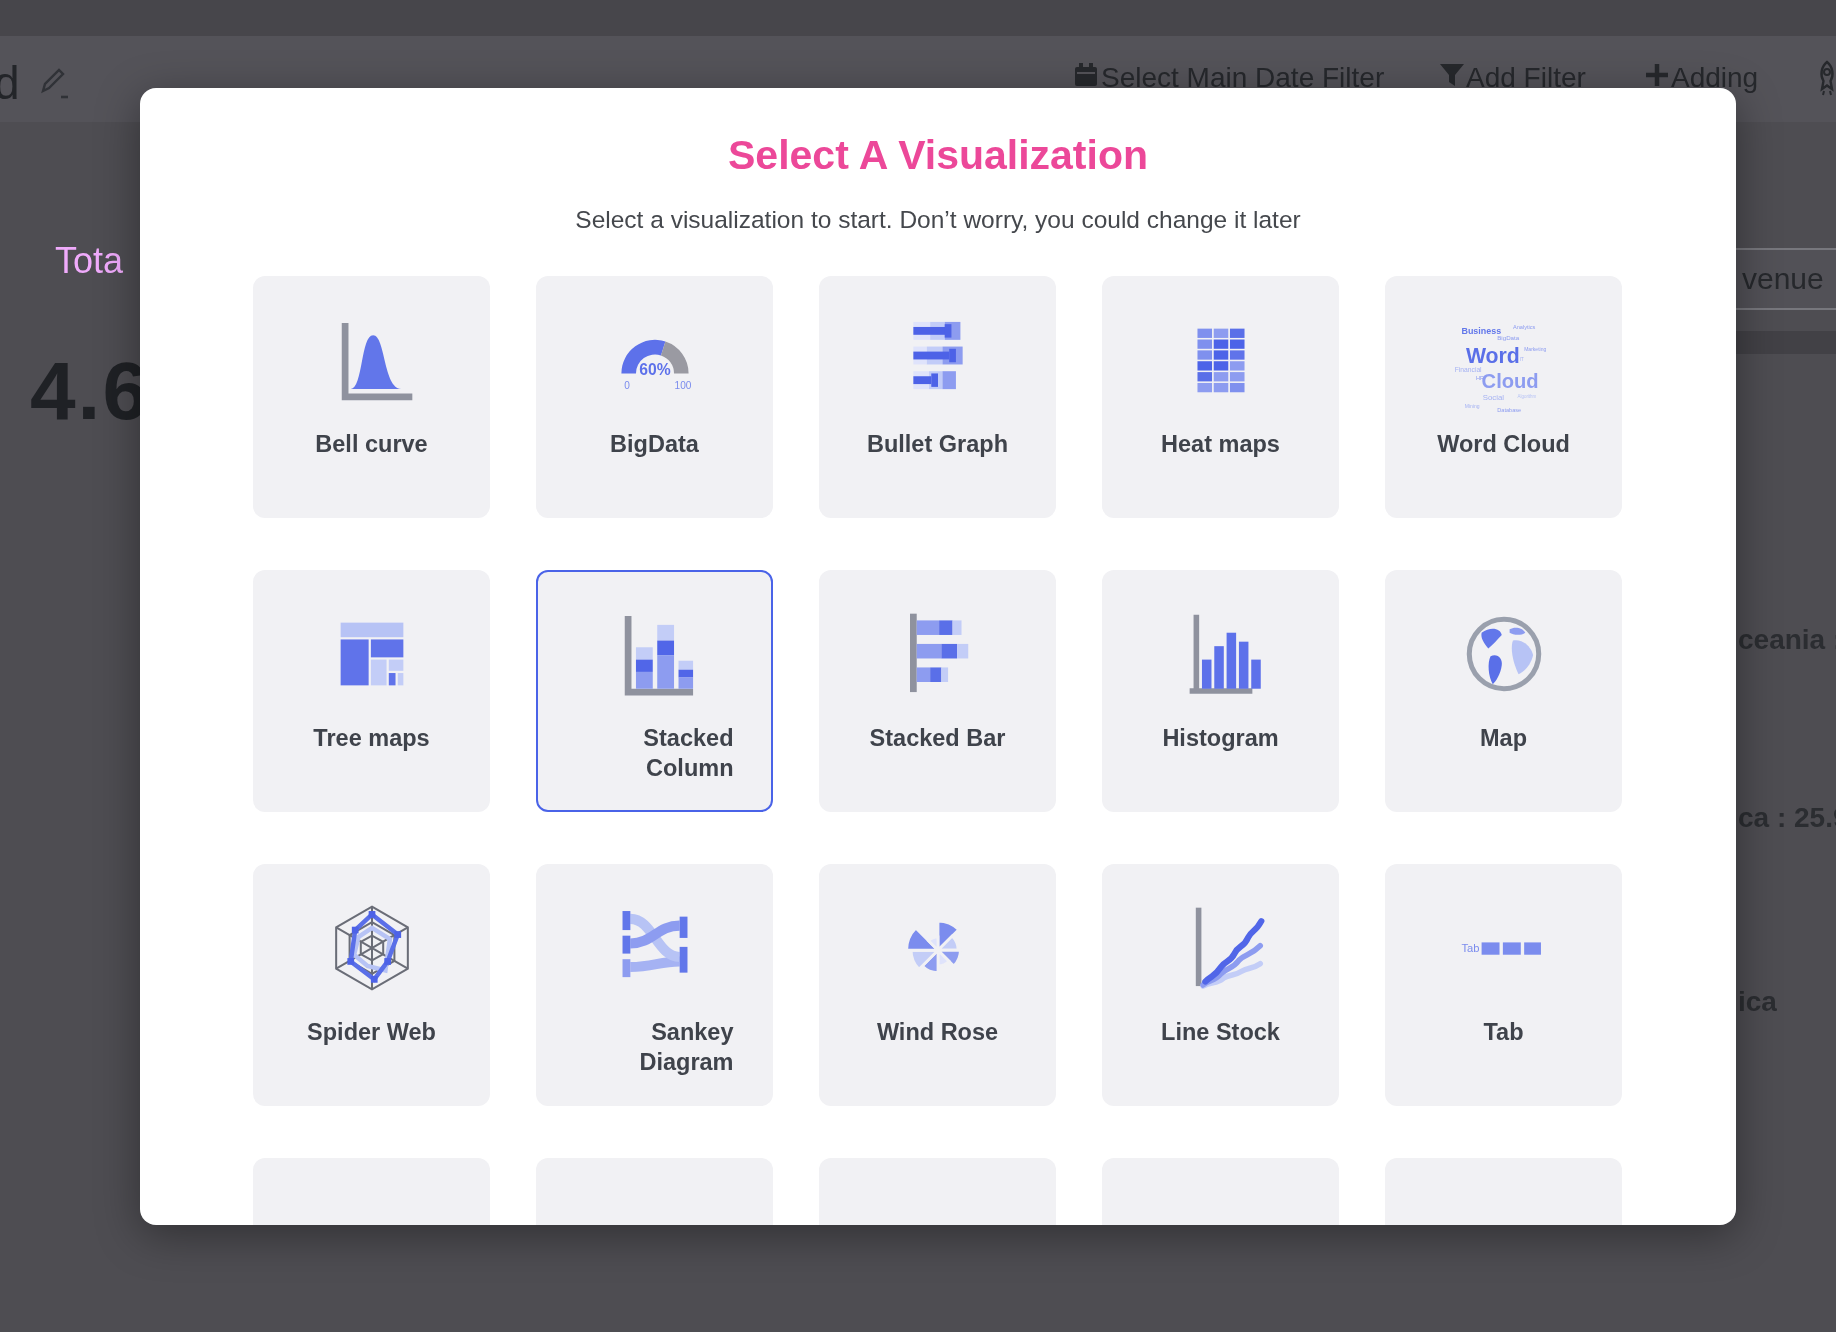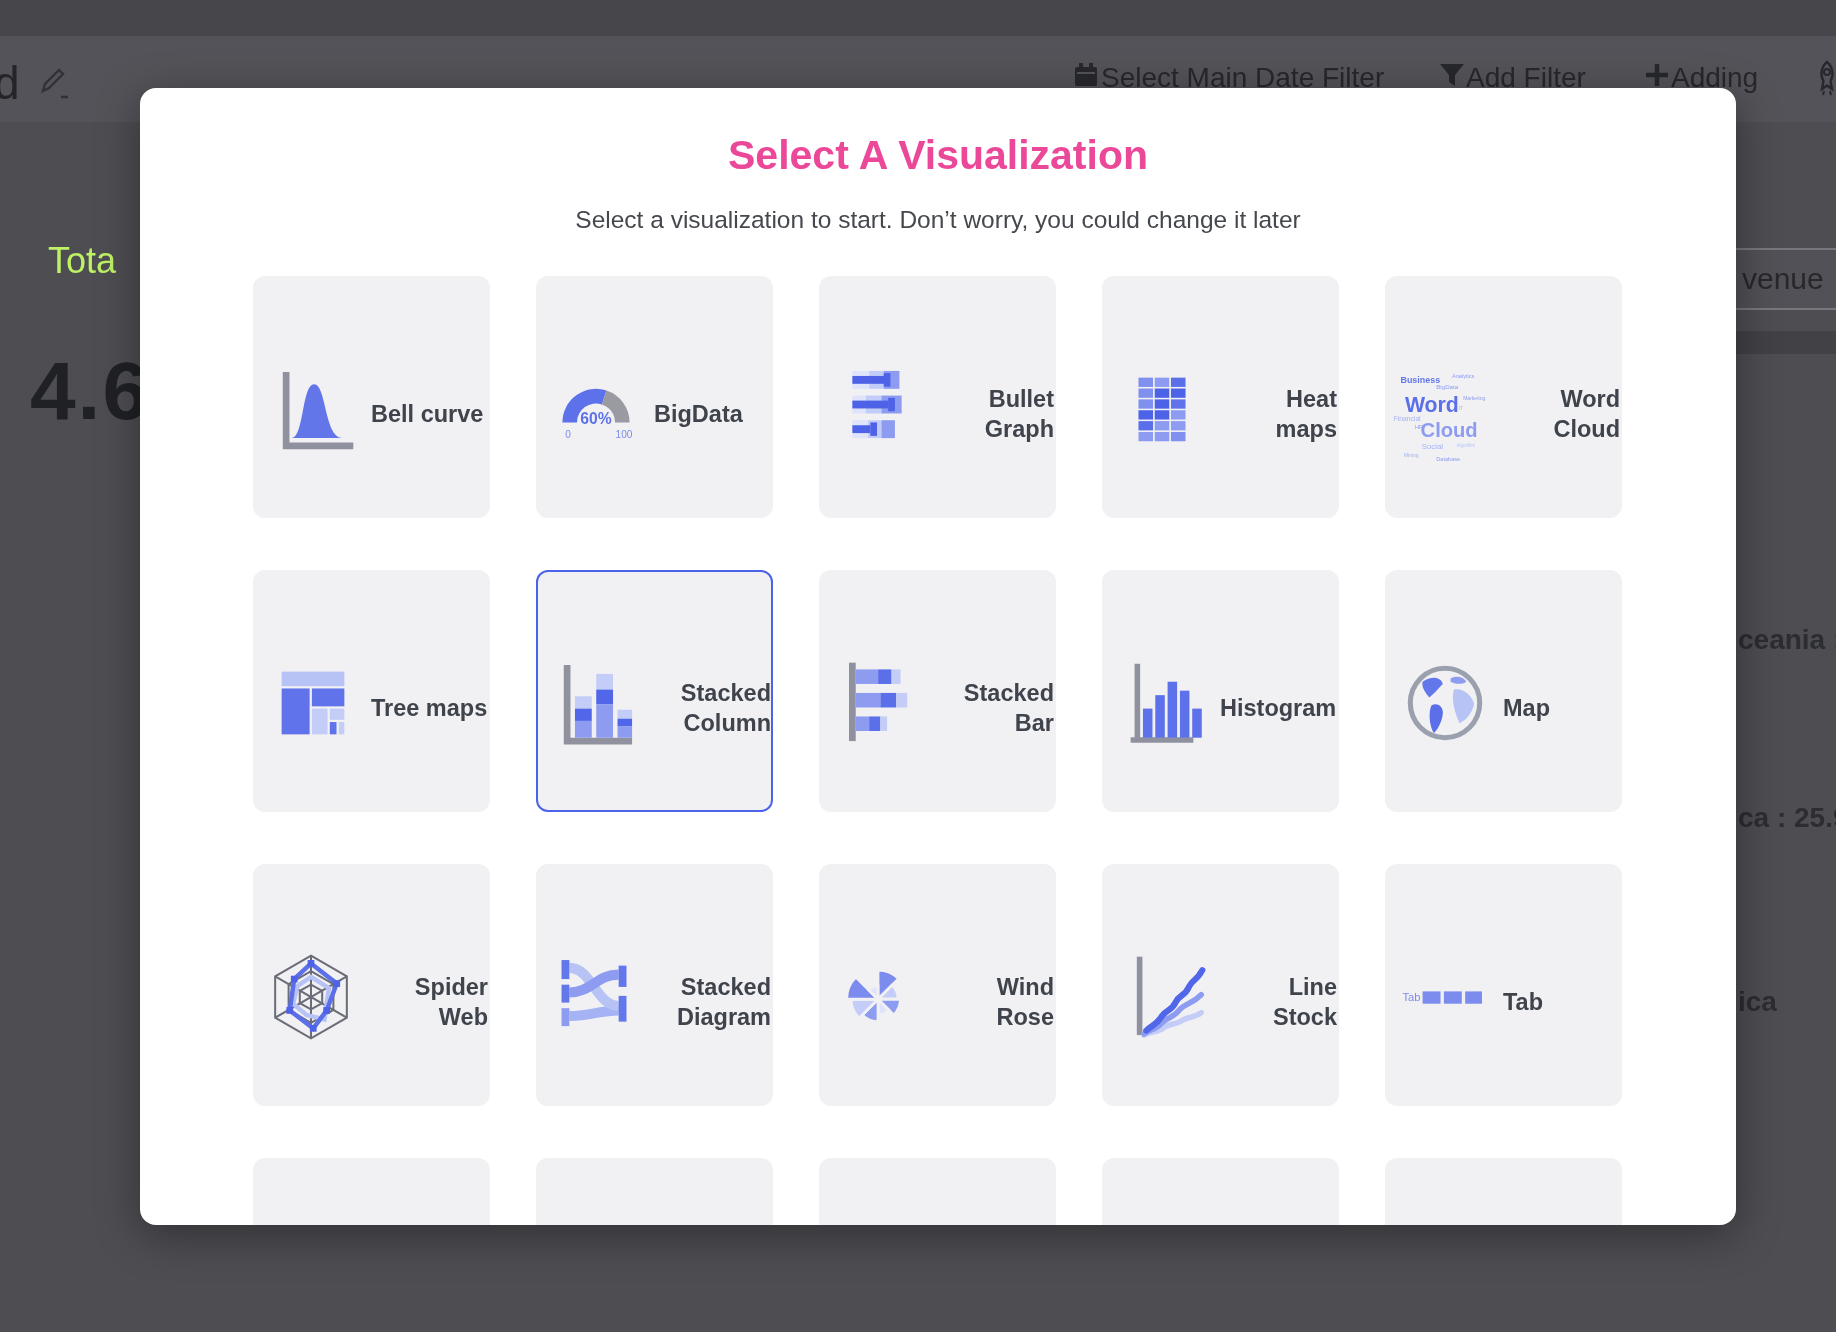--- a/index.html
+++ b/index.html
@@ -9,37 +9,37 @@
     -webkit-font-smoothing:antialiased;
   }
   
   .bg-topstrip{position:absolute;left:0;top:0;width:1836px;height:36px;background:#47464b}
   .bg-header{position:absolute;left:0;top:36px;width:1836px;height:86px;background:#545359}
   .bg-title-frag{position:absolute;left:-6px;top:56px;font-size:46px;font-weight:500;color:#232529}
   .bg-pencil{position:absolute;left:36px;top:64px}
   .bg-toolbar-item{position:absolute;top:58px;height:40px;display:flex;align-items:center;
     color:#26282c;font-size:28px;font-weight:500;white-space:nowrap}
   .tb-date{left:1071px}.tb-filter{left:1438px}.tb-add{left:1643px}.tb-rocket{left:1812px}
-  .bg-kpi-label{position:absolute;left:48px;top:240px;font-size:36px;color:#bef264}
+  .bg-kpi-label{position:absolute;left:55px;top:240px;font-size:36px;color:#f0abfc}
   .bg-kpi-value{position:absolute;left:30px;top:344px;font-size:82px;font-weight:700;color:#1f2125;letter-spacing:2px}
   .bg-right-band{position:absolute;left:1736px;top:331px;width:100px;height:23px;background:#424146}
   .bg-venue-btn{position:absolute;left:1726px;top:248px;width:104px;height:58px;border:2px solid #77777d;
     border-radius:10px;background:#525157;color:#26282c;font-size:30px;display:flex;align-items:center;padding-left:14px}
   .bg-right-label{position:absolute;left:1738px;color:#2b2d31;font-size:28px;font-weight:700;white-space:nowrap}
   .rl-0{top:624px}.rl-1{top:802px}.rl-2{top:986px}
   .backdrop{position:absolute;inset:0;z-index:5}
   
   .modal{position:absolute;left:140px;top:88px;width:1596px;height:1137px;background:#ffffff;
     border-radius:16px;z-index:10;overflow:hidden;box-shadow:0 10px 44px rgba(0,0,0,.38)}
   .modal-title{margin-top:44px;text-align:center;font-size:41px;font-weight:700;color:#ec4899}
   .modal-sub{margin-top:27px;text-align:center;font-size:24.5px;color:#45484d}
   .grid{position:absolute;left:113px;top:188px;width:1370px;
     display:grid;grid-template-columns:repeat(5,237px);column-gap:46px;grid-auto-rows:242px;row-gap:52px}
   .card{background:#f1f1f4;border:2px solid transparent;border-radius:12px;box-sizing:border-box;
-    display:flex;flex-direction:row;align-items:center;padding-top:24px;cursor:pointer}
+    display:flex;flex-direction:column;align-items:center;padding-top:24px;cursor:pointer}
   .card.selected{border-color:#4a63e8}
   .icn{height:116px;width:116px;display:flex;align-items:center;justify-content:center}
   .icn svg{width:112px;height:112px}
   .lbl{margin-top:12px;font-size:23.5px;font-weight:600;color:#3f434b;text-align:right;
     line-height:1.27;max-width:158px}
   .stub{background:#f1f1f4;border-radius:12px}
 </style>
 </head>
 <body>
 
@@ -296,21 +296,21 @@
    <path d="M28 67 C48 67 54 62 72 62" stroke="#a5b2f3" stroke-width="9" fill="none"></path>
    <path d="M28 24 C48 24 52 58 72 58" stroke="#b7c3f5" stroke-width="9" fill="none"></path>
    <path d="M28 46 C48 46 52 30 72 30" stroke="#8d9cf0" stroke-width="9" fill="none"></path>
    <rect x="21" y="17" width="7" height="17" fill="#6277ea"></rect>
             <rect x="21" y="39" width="7" height="16" fill="#6277ea"></rect>
    <rect x="21" y="60" width="7" height="16" fill="#8d9cf0"></rect>
    <rect x="72" y="22" width="7" height="19" fill="#6277ea"></rect>
             <rect x="72" y="49" width="7" height="23" fill="#6277ea"></rect>
           </svg>
         </div>
-        <div class="lbl">Stacked Diagram</div>
+        <div class="lbl">Sankey Diagram</div>
       </div>
       <div class="card">
         <div class="icn">
           <svg viewBox="0 0 100 100">
             <g stroke="#f1f1f4" stroke-width="2.5">
    <path d="M50 52 L50 26 A26 26 0 0 1 68.4 33.6 Z" fill="#7b8cee"></path>
    <path d="M50 52 L62.7 39.3 A18 18 0 0 1 68 52 Z" fill="#c3cdf7"></path>
    <path d="M50 52 L70 52 A20 20 0 0 1 64.1 66.1 Z" fill="#8d9cf0"></path>
    <path d="M50 52 L59.9 61.9 A14 14 0 0 1 50 66 Z" fill="#dfe3fb"></path>
    <path d="M50 52 L50 72 A20 20 0 0 1 35.9 66.1 Z" fill="#8d9cf0"></path>

